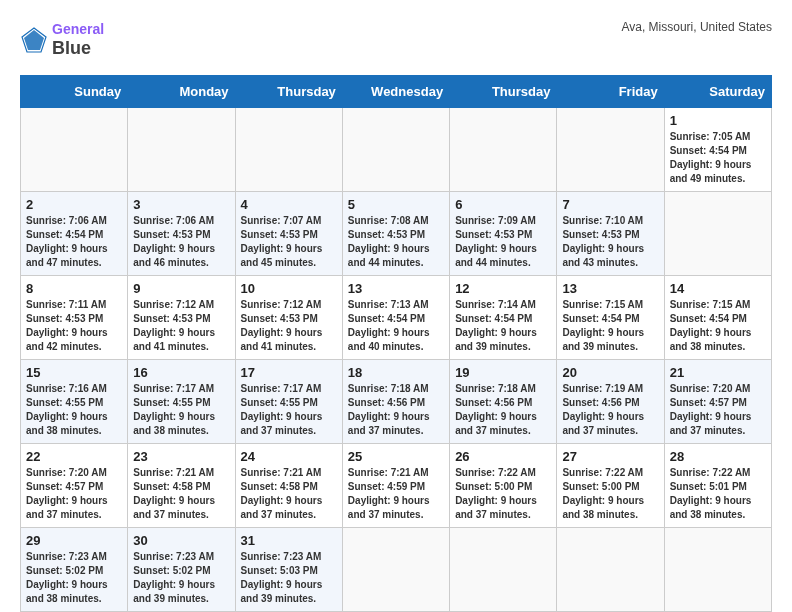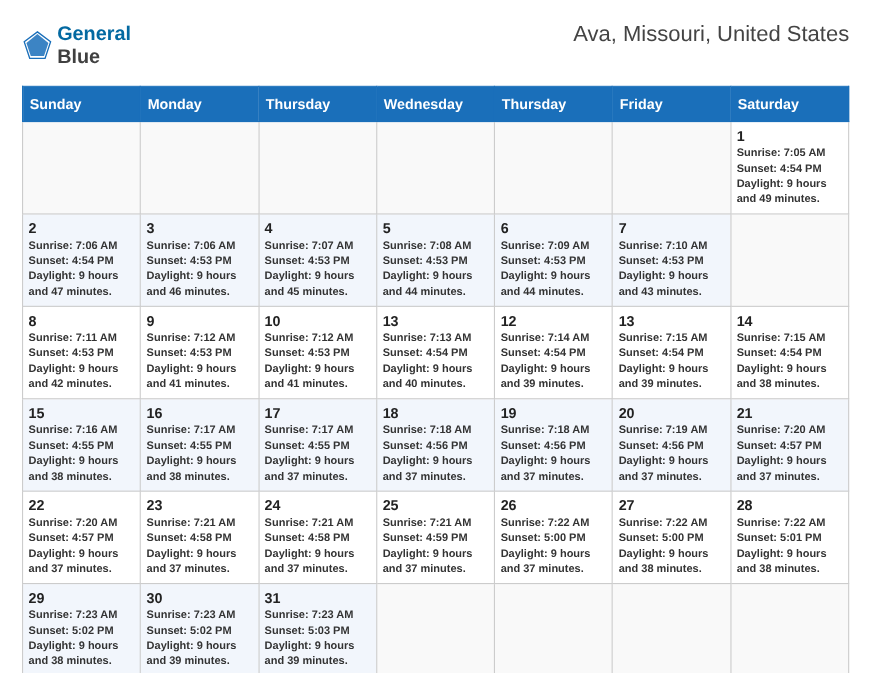--- a/index.html
+++ b/index.html
@@ -15,57 +15,57 @@
       justify-content: space-between;
       align-items: flex-start;
       margin-bottom: 16px;
     }
     .logo {
       display: flex;
       align-items: center;
       gap: 4px;
     }
     .logo-text-general {
-      font-size: 18px;
+      font-size: 14px;
       font-weight: bold;
-      color: #0369a1;
+      color: #8b5cf6;
     }
     .logo-text-blue {
       font-size: 18px;
       font-weight: bold;
       color: #404040;
     }
     .logo-icon {
       width: 28px;
       height: 28px;
     }
     .title-area {
       text-align: right;
     }
     .month-title {
       font-size: 32px;
       font-weight: bold;
       color: #222;
     }
     .location-title {
-      font-size: 20px;
+      font-size: 12px;
       color: #444;
     }
     table {
       width: 100%;
       border-collapse: collapse;
       table-layout: fixed;
     }
     thead tr th {
       background: #1a6fba;
       color: #fff;
       font-size: 13px;
       font-weight: bold;
       padding: 8px 6px;
-      text-align: left;
+      text-align: right;
       border: 1px solid #1a6fba;
       margin-top: 16px;
     }
     tbody tr td {
       vertical-align: top;
       border: 1px solid #ccc;
       padding: 5px 5px;
       font-size: 10.5px;
       color: #222;
       min-height: 80px;

